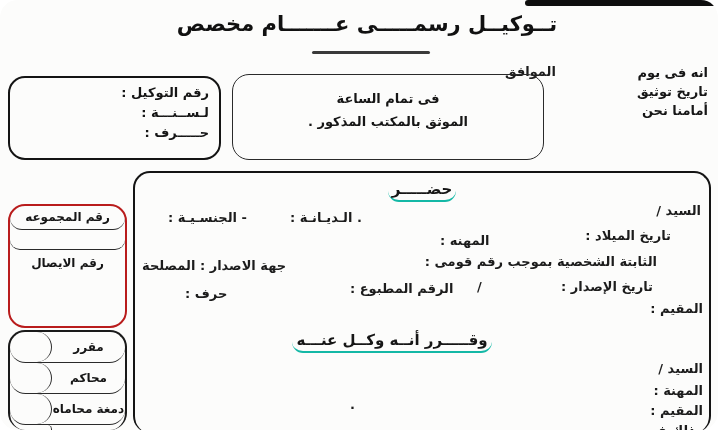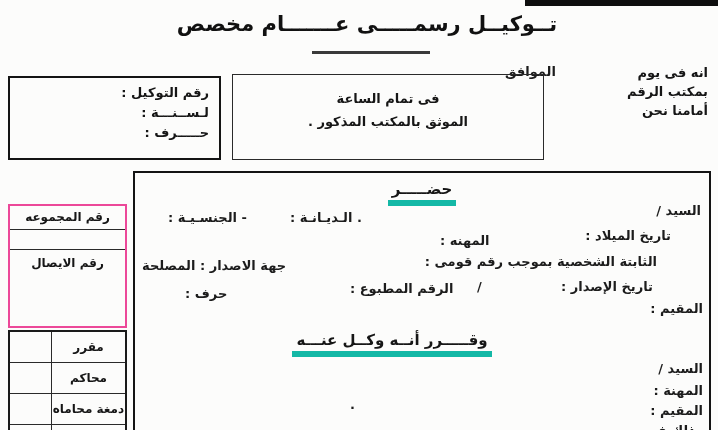--- a/index.html
+++ b/index.html
@@ -1,15 +1,15 @@
 <!DOCTYPE html>
 <html lang="ar"><head>
 <meta charset="utf-8">
 <style>
-  * { margin:0; padding:0; box-sizing:border-box; }
+  * { margin:0; padding:0; box-sizing:border-box;border-radius:17px; }
   html,body { width:718px; height:430px; overflow:hidden; }
   body { background:#ffffff; font-family:"DejaVu Sans", sans-serif; }
   .page { position:relative; width:718px; height:430px; background:#fcfcfb; color:#161616; }
 
   .scanbar { position:absolute; left:525px; top:0; width:193px; height:6px; background:#0e0e0e; }
 
   .title-wrap { position:absolute; left:0; right:0; top:12px; text-align:center; }
   .title { display:inline-block; position:relative; left:8px; direction:rtl;
            font-size:21px; font-weight:bold; letter-spacing:.5px; color:#111; }
   .title-underline { position:absolute; left:312px; top:51px; width:118px; height:3px; background:#3a3a3a; }
@@ -25,24 +25,24 @@
   .time-box div { font-size:13px; font-weight:bold; line-height:23px; }
 
   .num-box { position:absolute; left:8px; top:76px; width:213px; height:84px;
              border:2px solid #141414; direction:rtl; padding:5px 10px 0 12px; text-align:right; }
   .num-box div { font-size:13px; font-weight:bold; line-height:20px; white-space:nowrap; }
 
   .main-box { position:absolute; left:133px; top:171px; width:578px; height:262px;
               border:2px solid #141414; border-bottom:none; }
   .heading { position:absolute; left:0; right:0; text-align:center; direction:rtl; }
   .heading > span { display:inline-block; position:relative; font-size:15px; font-weight:bold;
-                    border-bottom:6px solid #14b8a6; padding:0 4px 2px 4px; direction:rtl; }
+                    border-bottom:2px solid #14b8a6; padding:0 4px 2px 4px; direction:rtl; }
 
   .sidebar-a { position:absolute; left:8px; top:204px; width:119px; height:124px;
-               border:2px solid #ec4899; background:#fcfcfb; }
+               border:2px solid #b91c1c; background:#fcfcfb; }
   .sidebar-a .cell-h { height:24px; border-bottom:1.5px solid #2a2a2a; text-align:center;
                        font-size:12px; font-weight:bold; direction:rtl; padding-top:4px; }
   .sidebar-a .cell-e { height:20px; border-bottom:1.5px solid #2a2a2a; }
   .sidebar-a .cell-r { text-align:center; font-size:12px; font-weight:bold; direction:rtl; padding-top:6px; }
 
   .sidebar-b { position:absolute; left:8px; top:330px; width:119px; height:100px;
                border:2px solid #1a1a1a; border-bottom:none; background:#fcfcfb; }
   .fee-row { display:flex; flex-direction:row; height:31px; border-bottom:1.5px solid #2a2a2a; }
   .fee-val { width:42px; border-right:1.5px solid #2a2a2a; }
   .fee-lab { flex:1; text-align:center; font-size:12px; font-weight:bold; direction:rtl; padding-top:8px; }
@@ -55,21 +55,21 @@
 
   <div class="scanbar"></div>
 
   <div class="title-wrap">
     <span class="title">تــوكيــل رسمـــــى عـــــــام مخصص</span>
   </div>
   <div class="title-underline"></div>
 
   <div class="date-block">
     <div>انه فى يوم</div>
-    <div>بمكتب الرقم</div>
+    <div>تاريخ توثيق</div>
     <div>أمامنا نحن</div>
   </div>
   <span class="lbl" style="left:505px; top:64px;">الموافق</span>
 
   <div class="time-box">
     <div>فى تمام الساعة</div>
     <div>الموثق بالمكتب المذكور .</div>
   </div>
 
   <div class="num-box">

